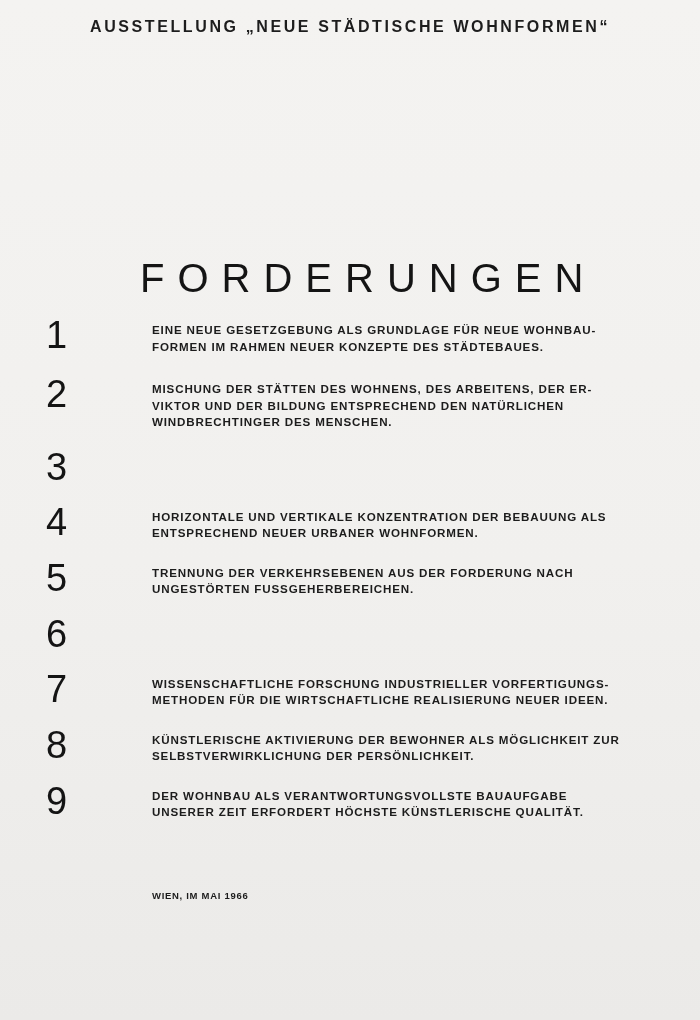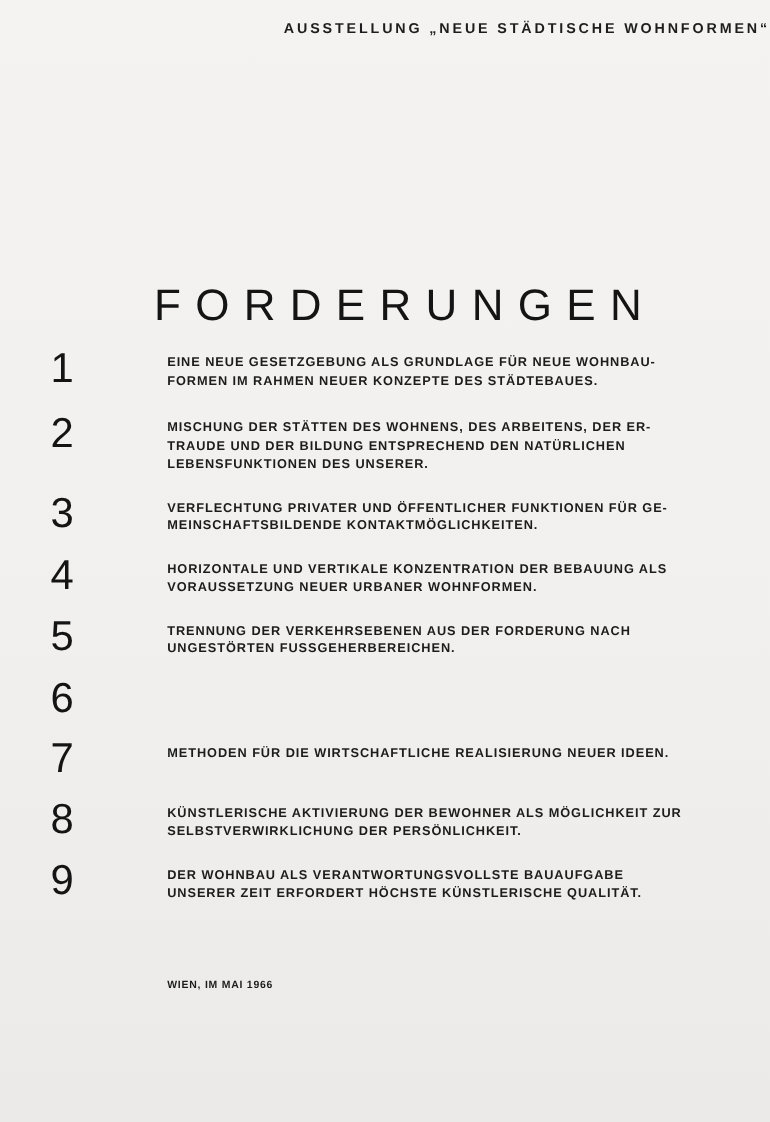--- a/index.html
+++ b/index.html
@@ -19,22 +19,22 @@
     width: 700px;
     height: 1020px;
     background: linear-gradient(180deg, #f4f3f1 0%, #f1f0ee 55%, #ebeae8 100%);
     box-sizing: border-box;
   }
   .header {
     position: absolute;
     top: 18px;
     left: 0;
     width: 700px;
-    text-align: right;
-    font-size: 13px;
+    text-align: center;
+    font-size: 16px;
     letter-spacing: 2.6px;
     font-weight: 700;
     color: #1d1d1d;
     white-space: nowrap;
   }
   .title {
     position: absolute;
     top: 258px;
     left: 140px;
     width: 510px;
@@ -111,56 +111,53 @@
       <div class="txt">
         <span class="line">EINE NEUE GESETZGEBUNG ALS GRUNDLAGE FÜR NEUE WOHNBAU-</span>
         <span class="line">FORMEN IM RAHMEN NEUER KONZEPTE DES STÄDTEBAUES.</span>
       </div>
     </div>
 
     <div class="row">
       <div class="num">2</div>
       <div class="txt">
         <span class="line">MISCHUNG DER STÄTTEN DES WOHNENS, DES ARBEITENS, DER ER-</span>
-        <span class="line">TRAUDE UND DER BILDUNG ENTSPRECHEND DEN NATÜRLICHEN</span>
-        <span class="line">LEBENSFUNKTIONEN DES UNSERER.</span>
+        <span class="line">VIKTOR UND DER BILDUNG ENTSPRECHEND DEN NATÜRLICHEN</span>
+        <span class="line">WINDBRECHTINGER DES MENSCHEN.</span>
       </div>
     </div>
 
     <div class="row">
       <div class="num">3</div>
-      <div class="txt">
-        <span class="line">VERFLECHTUNG PRIVATER UND ÖFFENTLICHER FUNKTIONEN FÜR GE-</span>
-        <span class="line">MEINSCHAFTSBILDENDE KONTAKTMÖGLICHKEITEN.</span>
-      </div>
     </div>
 
     <div class="row">
       <div class="num">4</div>
       <div class="txt">
         <span class="line">HORIZONTALE UND VERTIKALE KONZENTRATION DER BEBAUUNG ALS</span>
-        <span class="line">VORAUSSETZUNG NEUER URBANER WOHNFORMEN.</span>
+        <span class="line">ENTSPRECHEND NEUER URBANER WOHNFORMEN.</span>
       </div>
     </div>
 
     <div class="row">
       <div class="num">5</div>
       <div class="txt">
         <span class="line">TRENNUNG DER VERKEHRSEBENEN AUS DER FORDERUNG NACH</span>
         <span class="line">UNGESTÖRTEN FUSSGEHERBEREICHEN.</span>
       </div>
     </div>
 
     <div class="row">
       <div class="num">6</div>
     </div>
 
     <div class="row">
       <div class="num">7</div>
       <div class="txt">
+        <span class="line">WISSENSCHAFTLICHE FORSCHUNG INDUSTRIELLER VORFERTIGUNGS-</span>
         <span class="line">METHODEN FÜR DIE WIRTSCHAFTLICHE REALISIERUNG NEUER IDEEN.</span>
       </div>
     </div>
 
     <div class="row">
       <div class="num">8</div>
       <div class="txt">
         <span class="line">KÜNSTLERISCHE AKTIVIERUNG DER BEWOHNER ALS MÖGLICHKEIT ZUR</span>
         <span class="line">SELBSTVERWIRKLICHUNG DER PERSÖNLICHKEIT.</span>
       </div>

